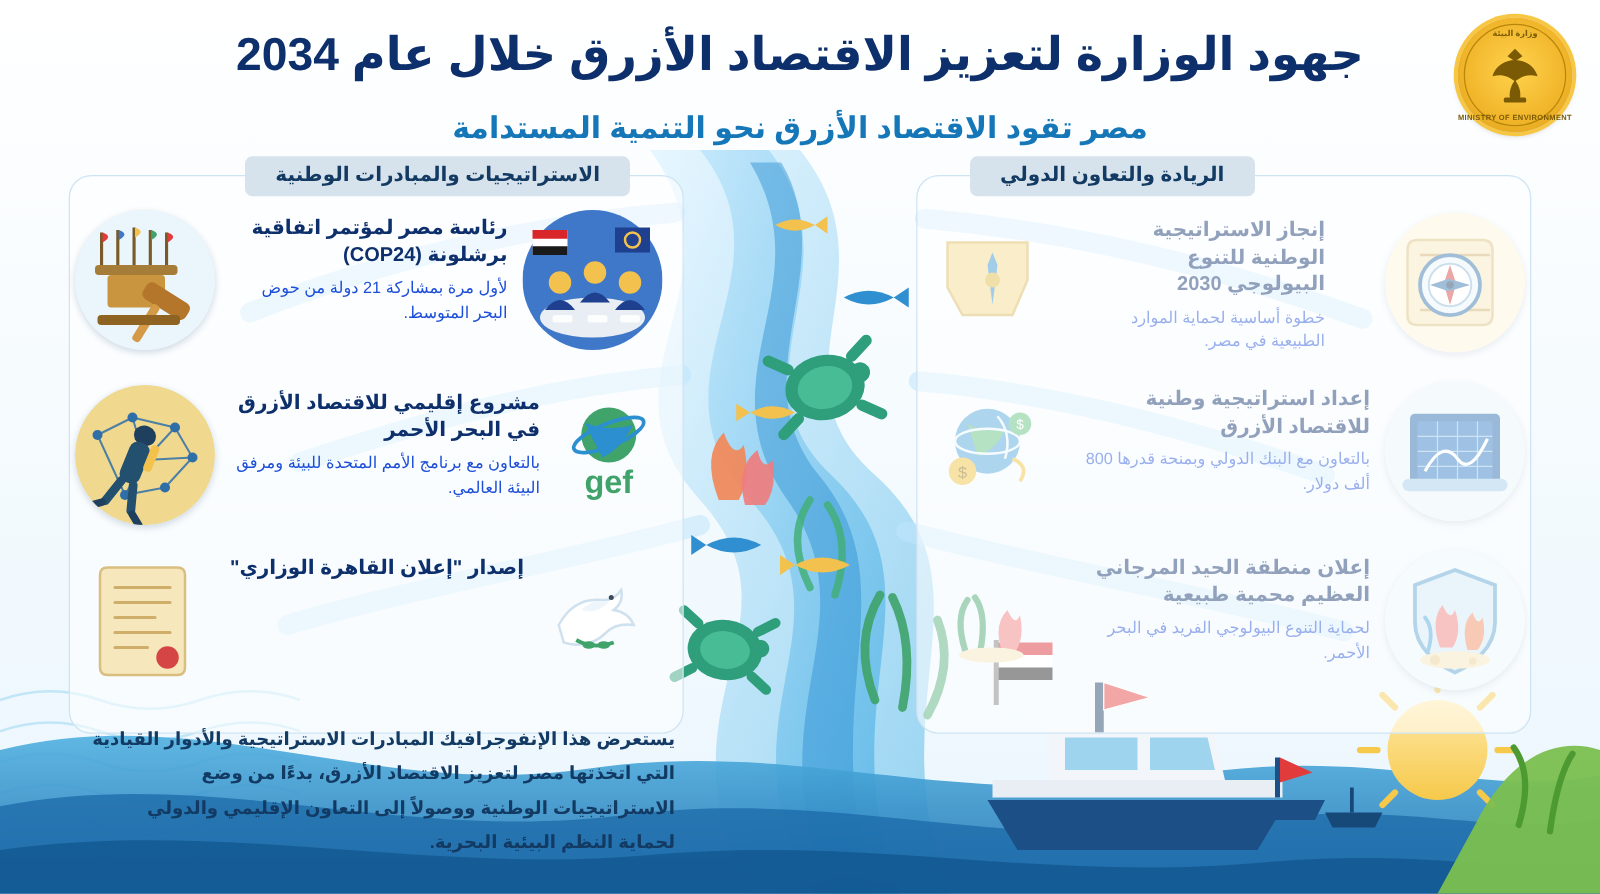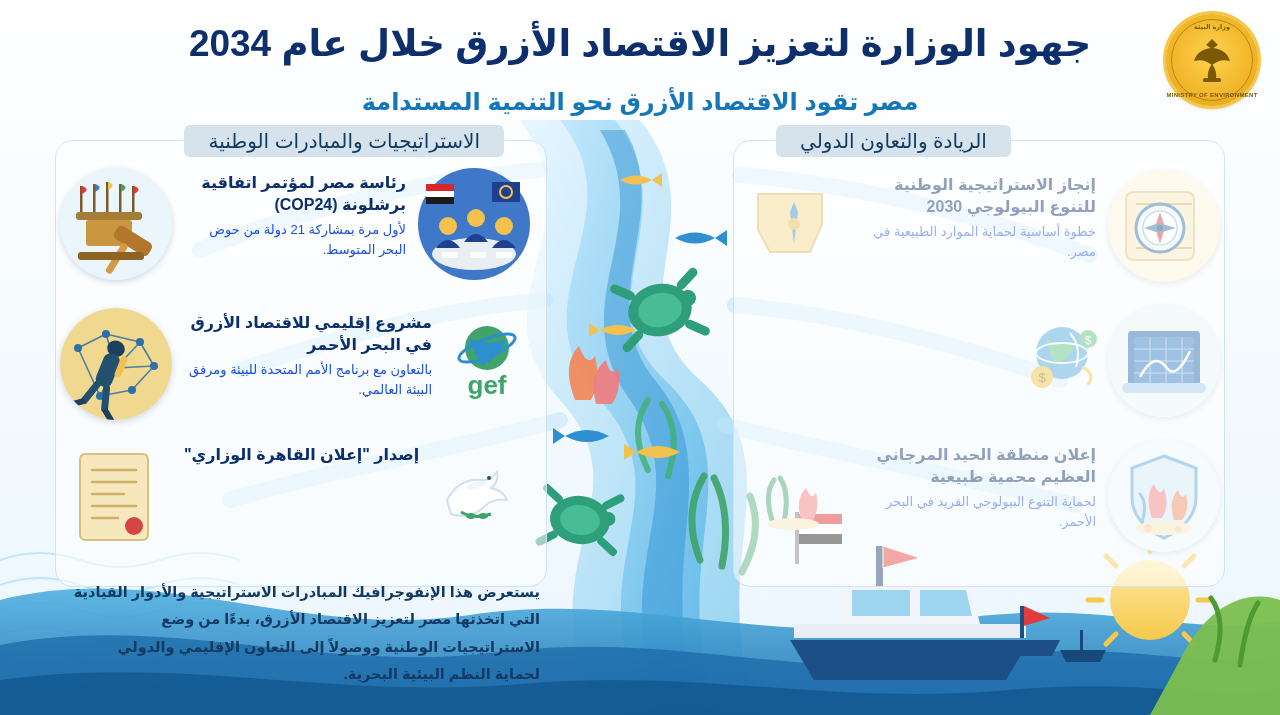--- a/index.html
+++ b/index.html
@@ -53,21 +53,21 @@
     border-radius:18px;
     background:rgba(255,255,255,0.55);
   }
   .panel.left{ left:55px;  top:140px; width:490px; height:445px;}
   .panel.right{right:55px; top:140px; width:490px; height:445px;}
 
   .pill{
     position:absolute;top:-16px;
     height:32px;line-height:32px;
     background:#d7e3ec;color:#123a63;
-    font-size:20px;font-weight:normal;
+    font-size:16px;font-weight:bold;
     border-radius:6px;
     padding:0 24px;
     white-space:nowrap;
   }
   .panel.left  .pill{right:42px;}
   .panel.right .pill{left:42px;}
 
   
   .item{position:absolute;display:flex;align-items:flex-start;}
   .circle{
@@ -80,21 +80,21 @@
   .txt{padding:4px 12px 0 12px;}
   .h{
     font-size:16px;font-weight:bold;color:#0d2f6b;line-height:1.35;
     margin:0 0 5px 0;
   }
   .d{
     font-size:13px;color:#1d4ed8;line-height:1.5;margin:0;
   }
 
   
-  .i1{top:170px;right:60px;width:470px;}
+  .i1{top:170px;right:60px;width:470px;gap:36px;}
   .i2{top:305px;right:60px;width:470px;}
   .i3{top:440px;right:60px;width:470px;}
   
   .i4{top:168px;left:60px;width:470px;flex-direction:row-reverse;}
   .i5{top:308px;left:60px;width:470px;flex-direction:row-reverse;}
   .i6{top:440px;left:60px;width:470px;flex-direction:row-reverse;}
   .i4 .txt,.i5 .txt,.i6 .txt{text-align:right;}
   .i1 .txt,.i2 .txt,.i3 .txt{text-align:right;}
 
   
@@ -328,20 +328,24 @@
           <line x1="26" y1="56" x2="86" y2="56"></line>
         <line x1="26" y1="68" x2="86" y2="68"></line>
         <line x1="42" y1="32" x2="42" y2="80"></line>
           <line x1="58" y1="32" x2="58" y2="80"></line>
         <line x1="74" y1="32" x2="74" y2="80"></line>
       </g>
       <path d="M32 72 q14 -26 26 -10 q10 14 24 -16" stroke="#ffffff" stroke-width="2.5" fill="none"></path>
       <rect x="14" y="78" width="84" height="10" rx="5" fill="#9fc9e8"></rect>
     </svg>
   </div>
+  <div class="txt">
+    <p class="h">إعداد استراتيجية وطنية للاقتصاد الأزرق</p>
+    <p class="d">بالتعاون مع البنك الدولي وبمنحة قدرها 800 ألف دولار.</p>
+  </div>
   <div class="side">
     <svg viewBox="0 0 86 86">
       <circle cx="40" cy="38" r="26" fill="#4aa3d8"></circle>
       <path d="M24 24 q12 8 30 4 q-6 16 -22 22 q-4 -14 -8 -26 Z" fill="#5bbf7a"></path>
       <path d="M48 18 q12 14 6 34" stroke="#eaf6ff" stroke-width="2" fill="none"></path>
       <ellipse cx="40" cy="38" rx="26" ry="10" fill="none" stroke="#eaf6ff" stroke-width="2"></ellipse>
       <g>
         <circle cx="20" cy="62" r="11" fill="#f0c23c"></circle>
         <text x="20" y="67" font-size="13" text-anchor="middle" fill="#8a6a10" font-family="Liberation Sans, sans-serif">$</text>
       </g>

